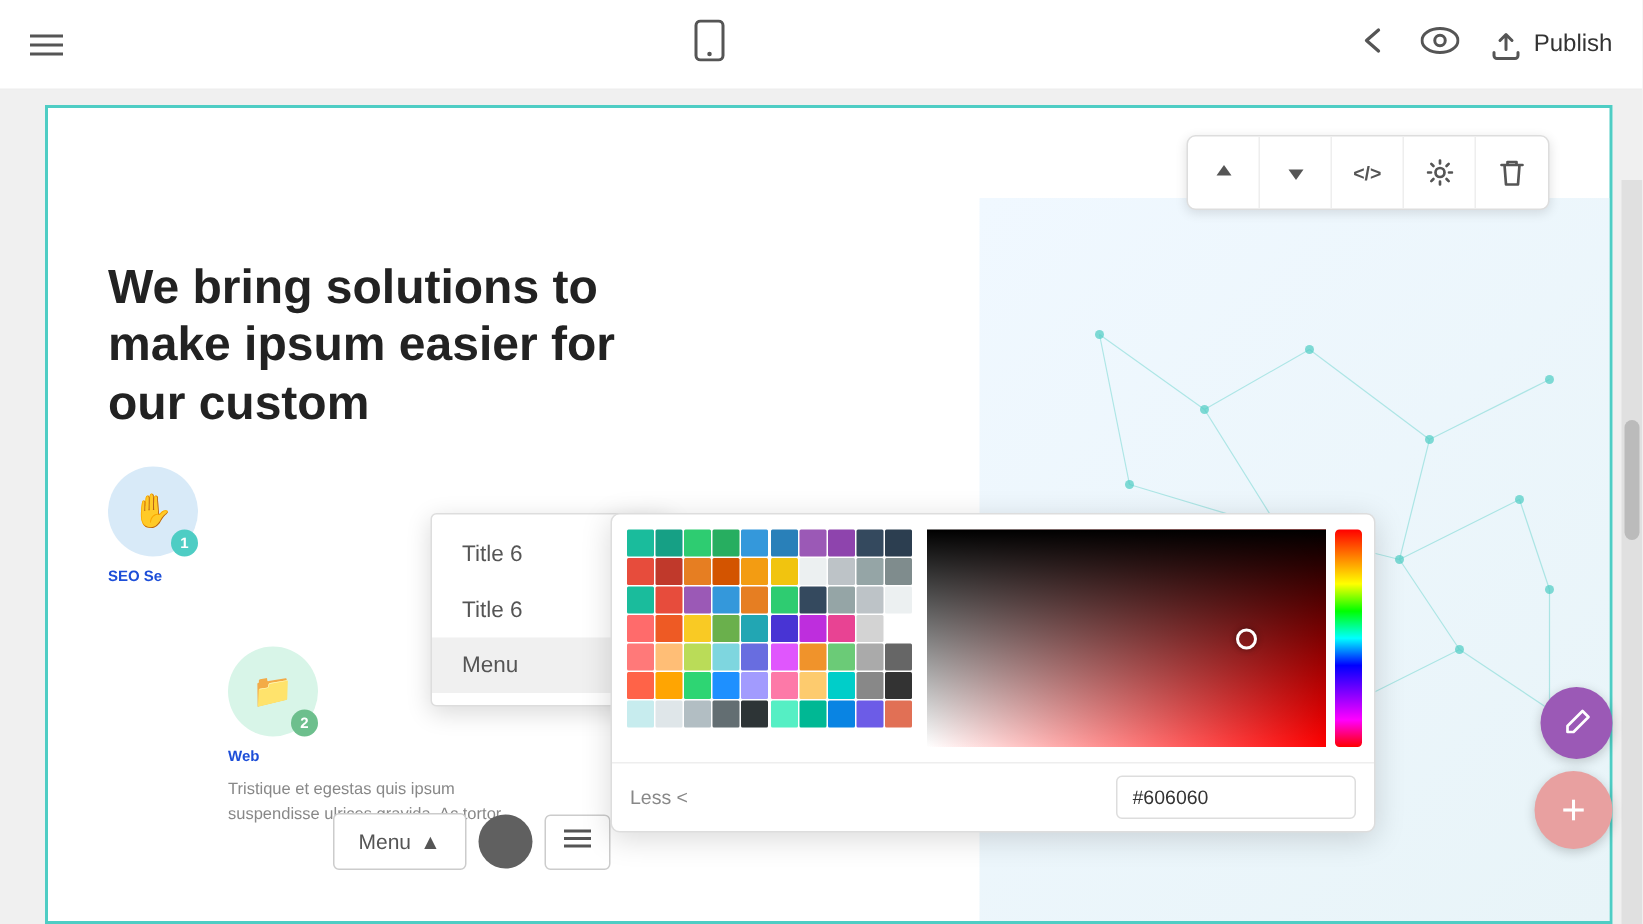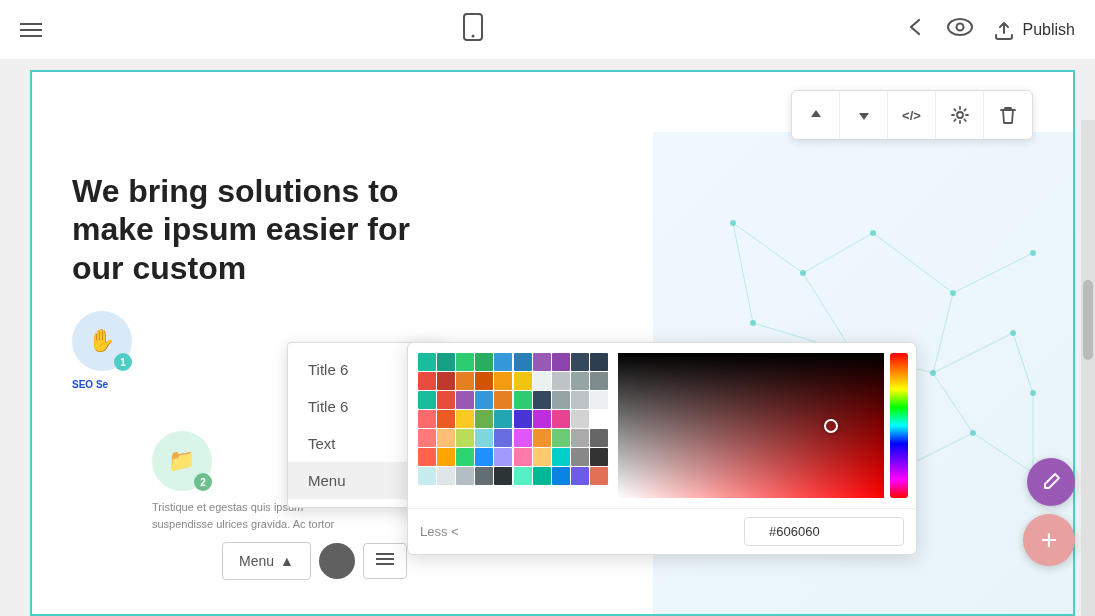--- a/index.html
+++ b/index.html
@@ -137,21 +137,21 @@
       width: 18px; height: 18px; cursor: pointer; border-radius: 1px;
     }
     .color-picker-bottom {
       display: flex; align-items: center; justify-content: space-between;
       padding: 8px 12px; border-top: 1px solid #eee;
     }
     .less-btn {
       background: none; border: none; cursor: pointer; font-size: 13px; color: #888;
     }
     .hex-input {
-      border: 1px solid #ddd; border-radius: 4px; padding: 6px 24px;
+      border: 1px solid #ddd; border-radius: 4px; padding: 6px 10px;
       font-size: 13px; color: #333; width: 160px; text-align: left;
     }
 
     
     .scrollbar-right {
       position: absolute; right: 0; top: 60px; bottom: 0; width: 14px; background: #e0e0e0;
     }
     .scrollbar-thumb {
       position: absolute; top: 160px; width: 10px; height: 80px; background: #bbb; border-radius: 5px; left: 2px;
     }
@@ -252,20 +252,21 @@
             <span>✋</span>
             <div class="card-badge">1</div>
           </div>
           <div class="card-title">SEO Se</div>
         </div>
         <div class="card-item" style="margin-top:120px;">
           <div class="card-icon-wrap card-icon-wrap2">
             <span>📁</span>
             <div class="card-badge card-badge2">2</div>
           </div>
+          <div class="card-title">Web</div>
           <div class="card-text">Tristique et egestas quis ipsum suspendisse ulrices gravida. Ac tortor</div>
         </div>
       </div>
     </div>
 
     <div class="right-image">
       <svg class="network-svg" viewBox="0 0 420 400">
 
         <g opacity="0.4">
           <line x1="80" y1="50" x2="150" y2="100" stroke="#4ecdc4" stroke-width="0.8"></line>
@@ -310,23 +311,20 @@
         </g>
       </svg>
     </div>
 
     <div class="dropdown-overlay">
       <div class="dropdown-item">
         <span>Title 6</span>
       </div>
       <div class="dropdown-item">
         <span>Title 6</span>
-      </div>
-      <div class="dropdown-item">
-        <span>Text</span>
       </div>
       <div class="dropdown-item active">
         <span>Menu</span>
         <span style="margin-left:auto; color:#aaa; font-size:14px;">✎</span>
       </div>
     </div>
 
     <div class="menu-btn-row">
       <button class="menu-btn">
         <span>Menu</span>

